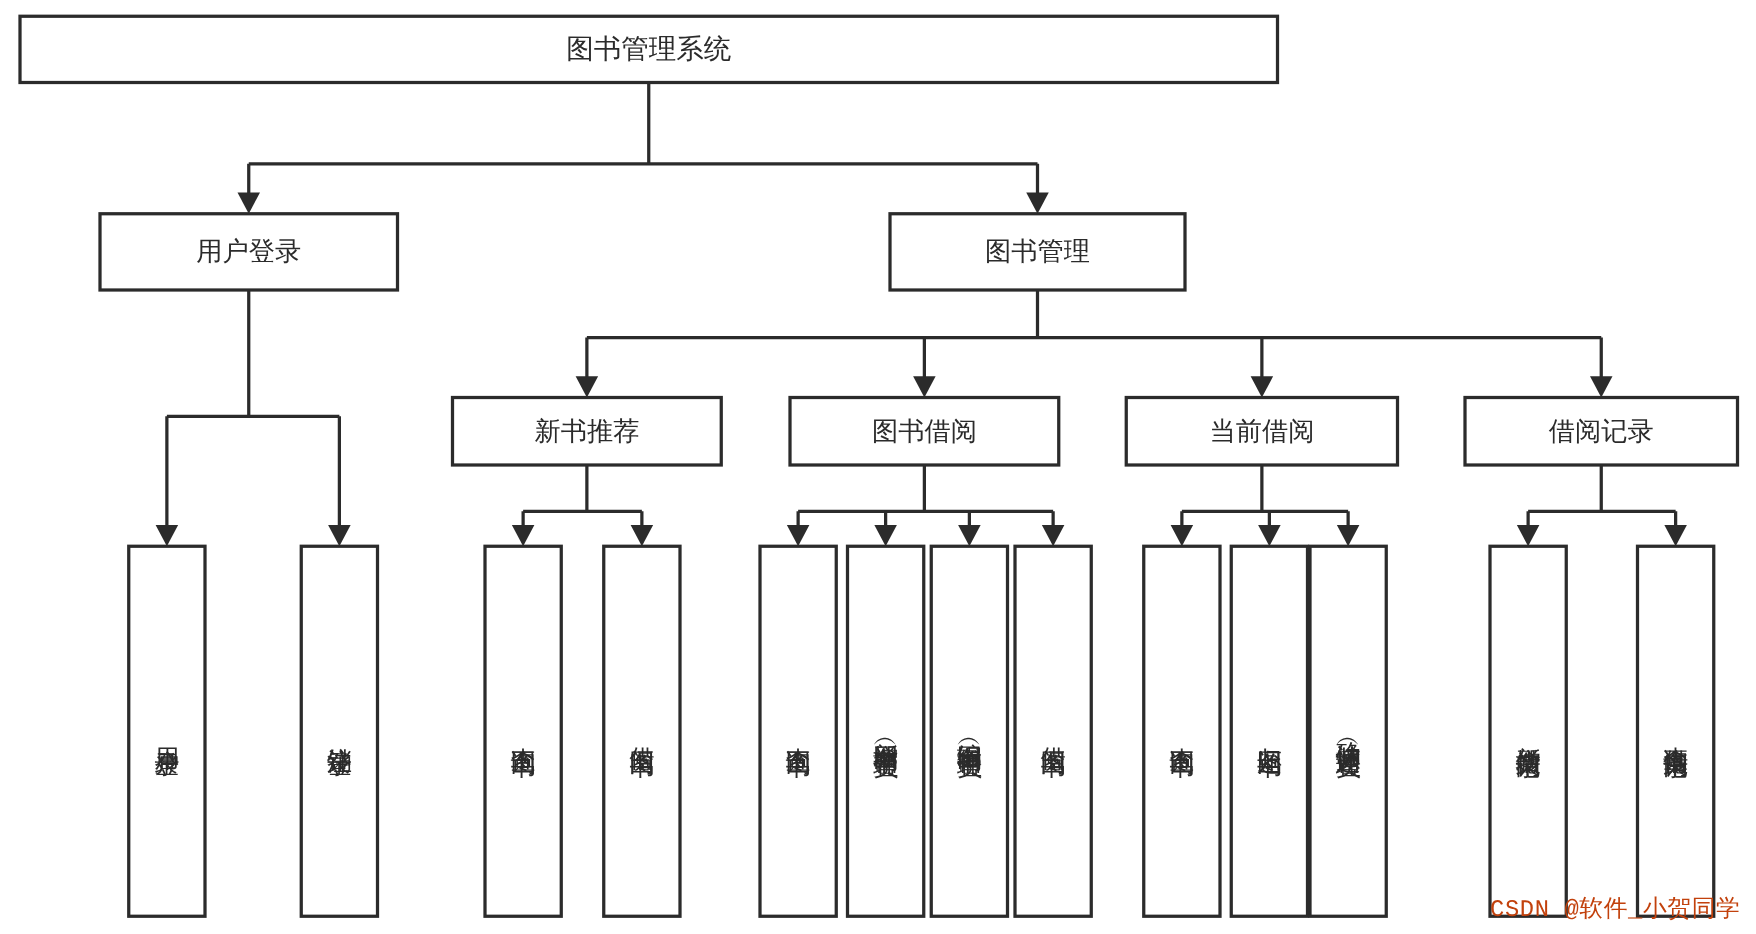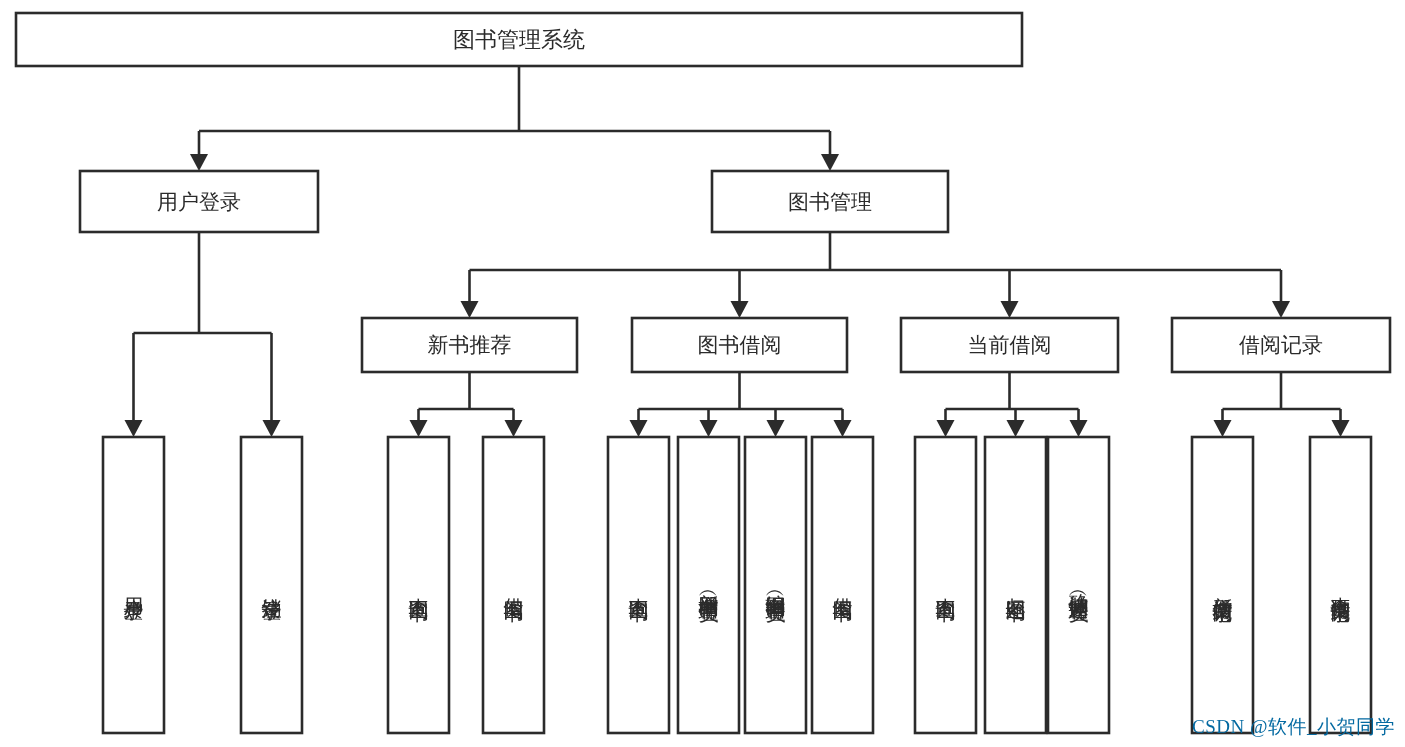--- a/index.html
+++ b/index.html
@@ -64,23 +64,23 @@
     letter-spacing: 1.5px;
     display: flex;
     align-items: center;
     justify-content: center;
     text-align: center;
     white-space: nowrap;
     pointer-events: none;
   }
   .watermark {
     position: absolute;
-    font-family: Liberation Serif, serif;
+    font-family: Liberation Mono, monospace;
     font-size: 19px;
-    color: #0369a1;
+    color: #c2410c;
     white-space: nowrap;
     letter-spacing: 0.5px;
   }
 </style>
 </head>
 <body>
 
 <div id="diagram-root">
   <svg class="diagram-canvas" viewBox="0 0 1405 747">
     <g id="edge-layer">

